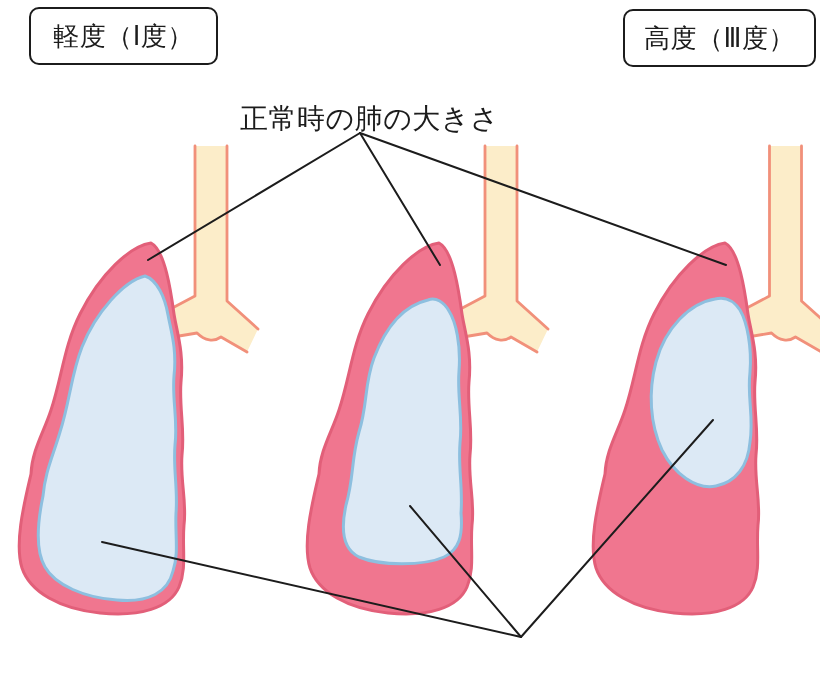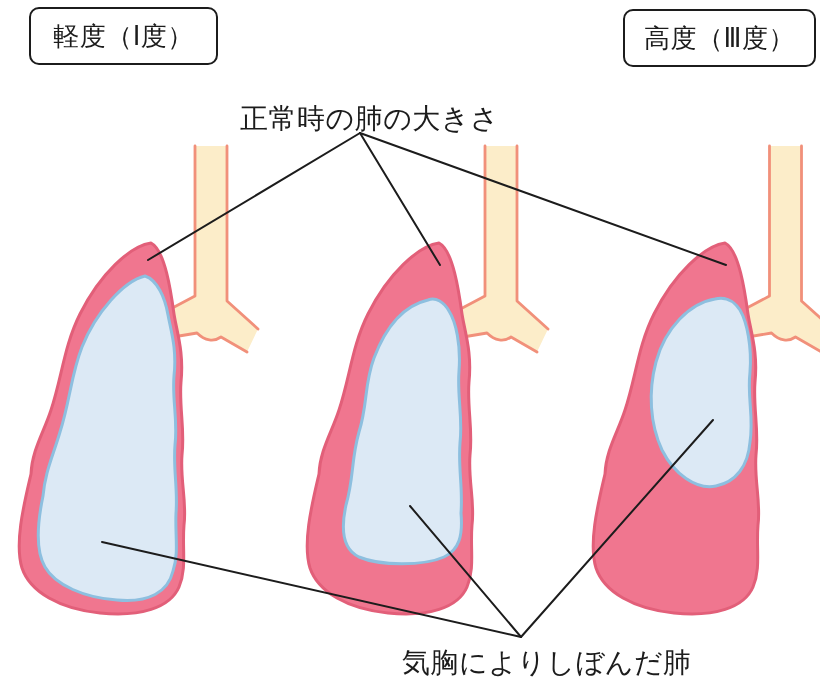--- a/index.html
+++ b/index.html
@@ -122,15 +122,14 @@
   </svg>
 
   <div class="severity-box box-1">
     <span>軽度（Ⅰ度）</span>
   </div>
   <div class="severity-box box-3">
     <span>高度（Ⅲ度）</span>
   </div>
 
   <div class="annotation-label label-top">正常時の肺の大きさ</div>
-  <div class="annotation-label label-bottom">気胸によりしぼんだ肺</div>
 
 </div>
 
 </body></html>

